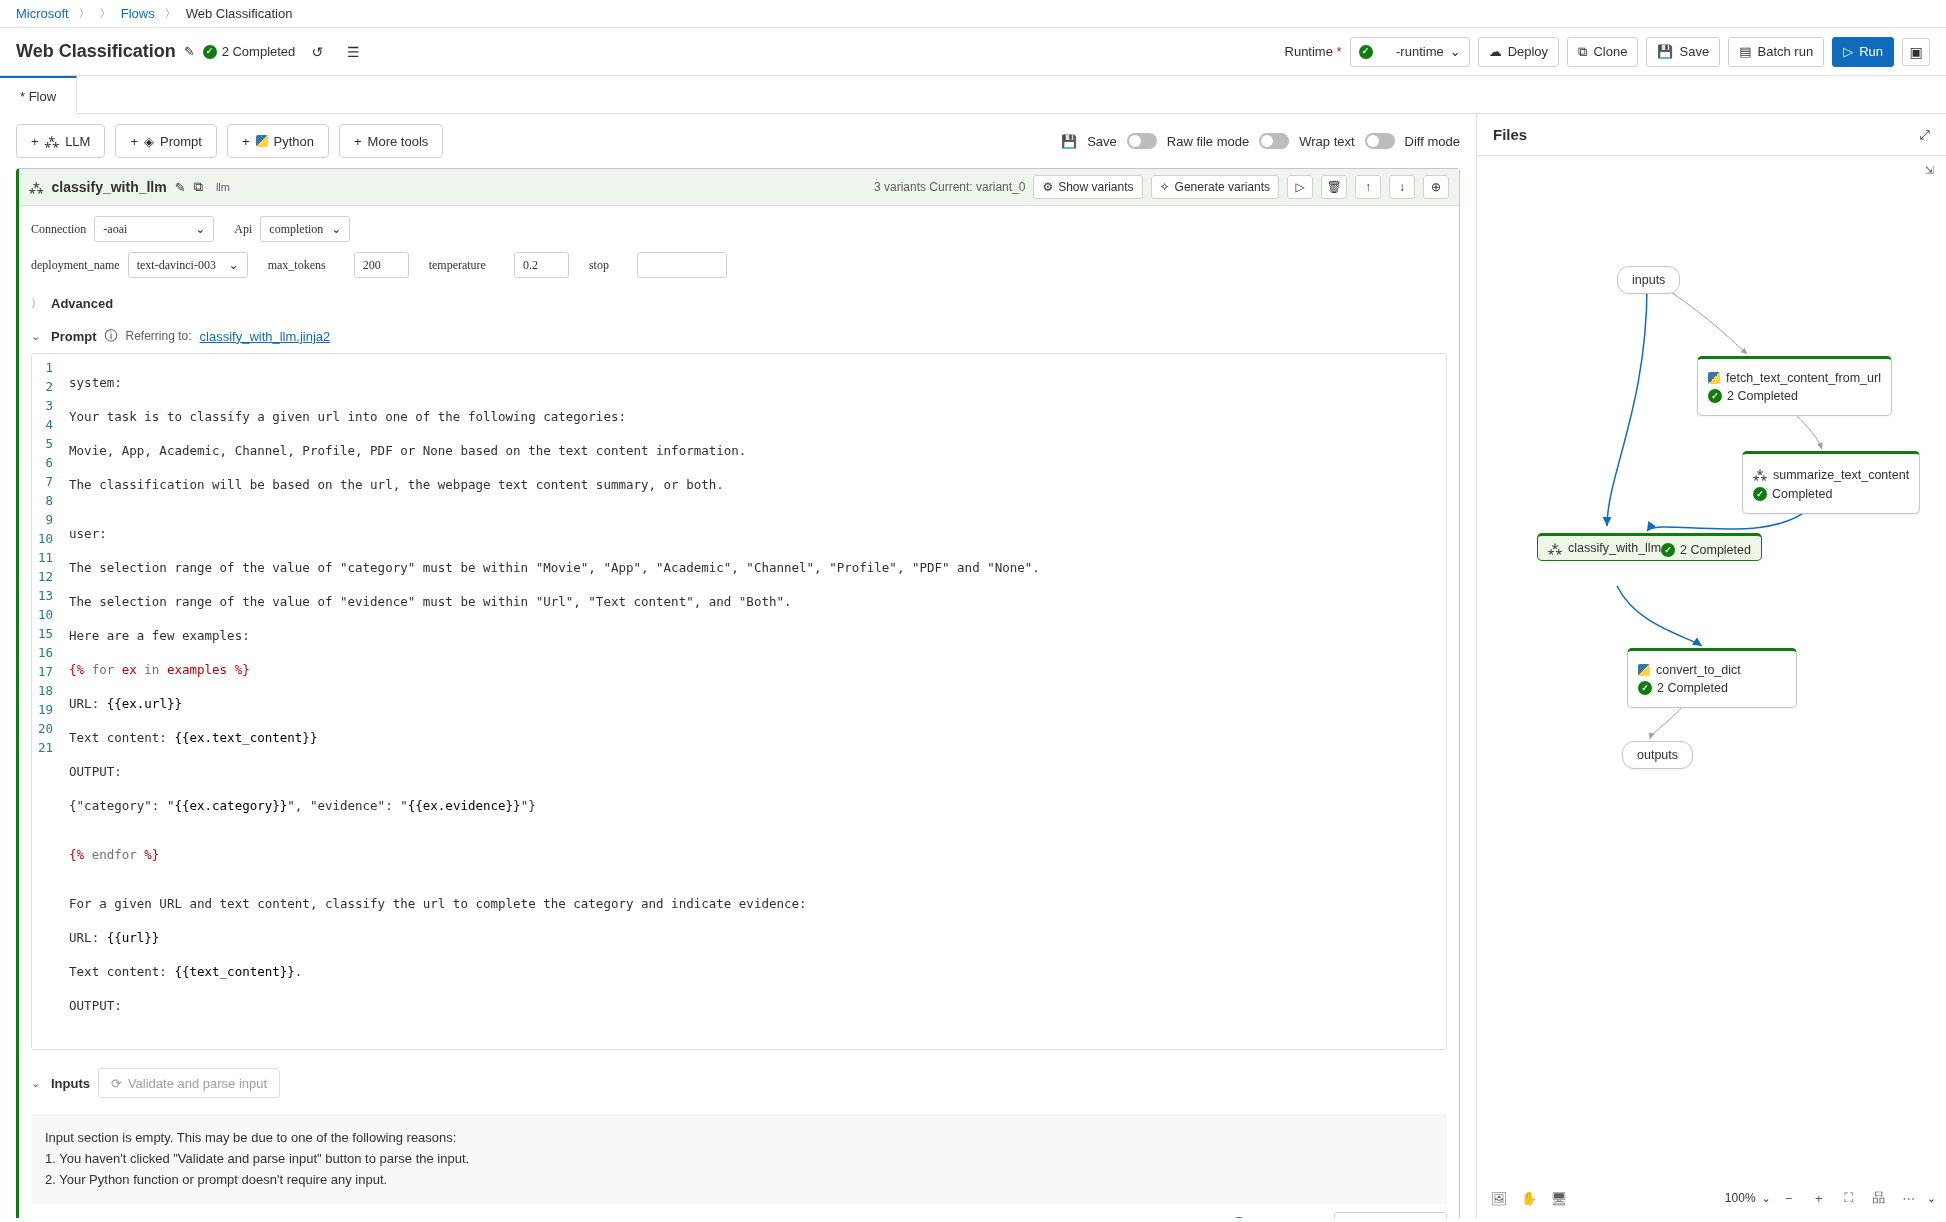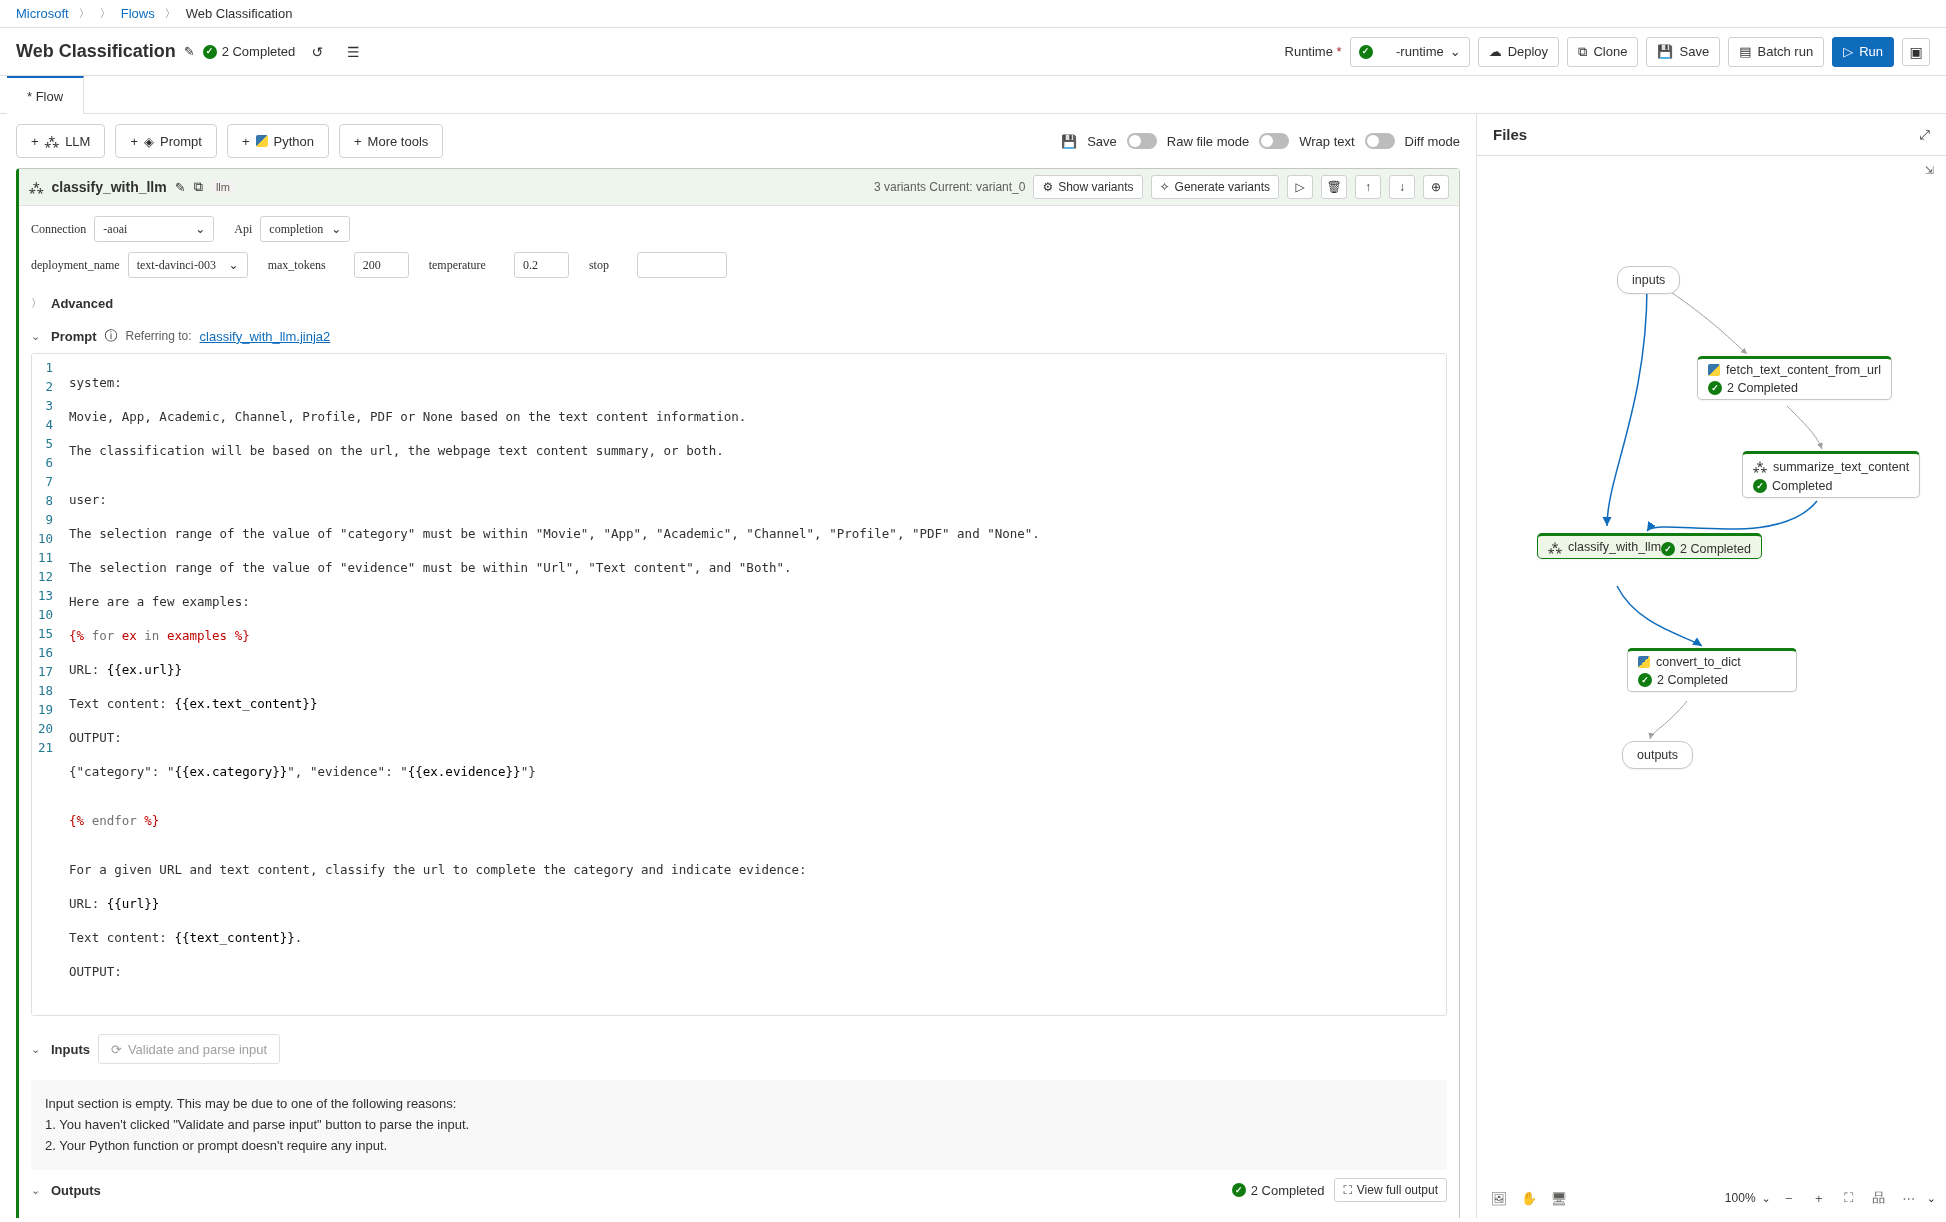--- a/index.html
+++ b/index.html
@@ -21,21 +21,21 @@
 .tb-spacer { flex:1;}
 .iconbtn { width:28px; height:28px; border:1px solid #d1d1d1; border-radius:3px; background:#fff; display:flex; align-items:center; justify-content:center; font-size:14px;}
 .iconbtn.noborder { border:none;}
 .runtime-lbl { font-size:13px; }
 .runtime-lbl .ast { color:#a4262c;}
 .runtime-sel { display:flex; align-items:center; gap:6px; border:1px solid #d1d1d1; border-radius:3px; height:30px; padding:0 8px; min-width:120px;}
 .btn { display:flex; align-items:center; gap:6px; height:30px; padding:0 10px; border:1px solid #d1d1d1; border-radius:3px; background:#fff; font-size:13px; color:#323130;}
 .btn.primary { background:#0f6cbd; border-color:#0f6cbd; color:#fff;}
 
 
-.tabrow { height:38px; border-bottom:1px solid #e1dfdd; display:flex;padding-left:7px;}
+.tabrow { height:38px; border-bottom:1px solid #e1dfdd; display:flex;}
 .tab { padding:0 20px; height:38px; display:flex; align-items:center; border-right:1px solid #e1dfdd; border-top:2px solid #0f6cbd; background:#fff; font-size:13px;}
 .body { display:flex; height:calc(100vh - 32px - 48px - 38px);}
 .left { flex:1; overflow:auto; position:relative;}
 .right { width:470px; border-left:1px solid #e1dfdd; display:flex; flex-direction:column;}
 
 
 .tools { display:flex; align-items:center; gap:10px; padding:10px 16px;}
 .pillbtn { display:flex; align-items:center; gap:6px; height:34px; padding:0 14px; border:1px solid #d1d1d1; border-radius:4px; background:#fff; font-size:13px;}
 .tspacer { flex:1;}
 .toggle { width:30px; height:16px; border-radius:8px; background:#bcbcbc; position:relative;}
@@ -77,21 +77,21 @@
 .var{color:#000000;}
 
 .inputs-sec{margin-top:10px;}
 .validate{border:1px solid #e1dfdd;color:#a19f9d;background:#fff;height:30px;padding:0 12px;border-radius:3px;display:flex;align-items:center;gap:6px;font-size:13px;}
 .msgbox{background:#f8f8f8;padding:14px;margin-top:8px;font-size:13px;color:#323130;line-height:1.6;border-radius:3px;}
 
 
 .rhdr{padding:12px 16px;border-bottom:1px solid #e1dfdd;display:flex;align-items:center;justify-content:space-between;}
 .rhdr .ttl{font-size:15px;font-weight:600;}
 .graph{flex:1;position:relative;background:#fff;}
-.gnode{position:absolute;border:1px solid #c8c6c4;border-radius:5px;background:#fff;padding:4px 10px;font-size:12.5px;box-shadow:0 1px 2px rgba(0,0,0,0.05);}
+.gnode{position:absolute;border:1px solid #c8c6c4;border-radius:5px;background:#fff;padding:12px 10px;font-size:12.5px;box-shadow:0 1px 2px rgba(0,0,0,0.05);}
 .gnode.top{border-top:3px solid #107c10;}
 .gnode.sel{background:#eef6e7;border-color:#107c10;}
 .gnode.round{border-radius:12px;padding:6px 14px;}
 .gnode .nt{display:flex;align-items:center;gap:6px;}
 .gnode .st{display:flex;align-items:center;gap:5px;margin-top:4px;}
 .pyic{width:12px;height:12px;display:inline-block;background:linear-gradient(135deg,#3776ab 50%,#ffd43b 50%);border-radius:2px;}
 .gtoolbar{position:absolute;bottom:8px;left:10px;right:10px;display:flex;align-items:center;gap:6px;background:#fff;}
 .gtoolbar .gap{flex:1;}
 .gib{width:24px;height:24px;display:flex;align-items:center;justify-content:center;font-size:13px;color:#605e5c;border-radius:3px;}
 .zoomtxt{font-size:12px;}
@@ -281,20 +281,21 @@
               <div>15</div>
               <div>16</div>
               <div>17</div>
               <div>18</div>
               <div>19</div>
               <div>20</div>
               <div>21</div>
             </div>
           <div class="codearea">
 <div>system:</div>
+<div>Your task is to classify a given url into one of the following categories:</div>
 <div>Movie, App, Academic, Channel, Profile, PDF or None based on the text content information.</div>
 <div>The classification will be based on the url, the webpage text content summary, or both.</div>
 <div></div>
 <div>user:</div>
 <div>The selection range of the value of "category" must be within "Movie", "App", "Academic", "Channel", "Profile", "PDF" and "None".</div>
 <div>The selection range of the value of "evidence" must be within "Url", "Text content", and "Both".</div>
 <div>Here are a few examples:</div>
 <div><span class="tpl">{% </span><span class="kw">for</span><span class="tpl"> ex </span><span class="kw">in</span><span class="tpl"> examples %}</span></div>
 <div><span>URL: </span><span class="var">{{ex.url}}</span></div>
 <div><span>Text content: </span><span class="var">{{ex.text_content}}</span></div>

